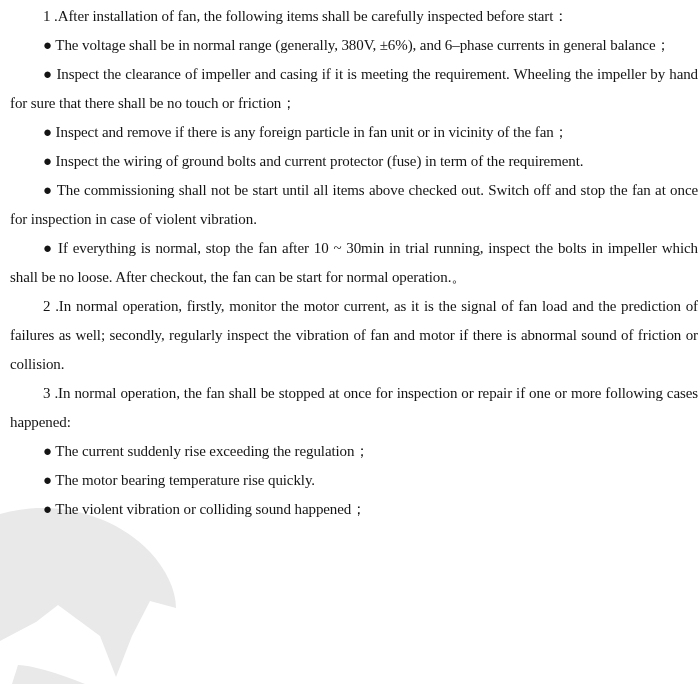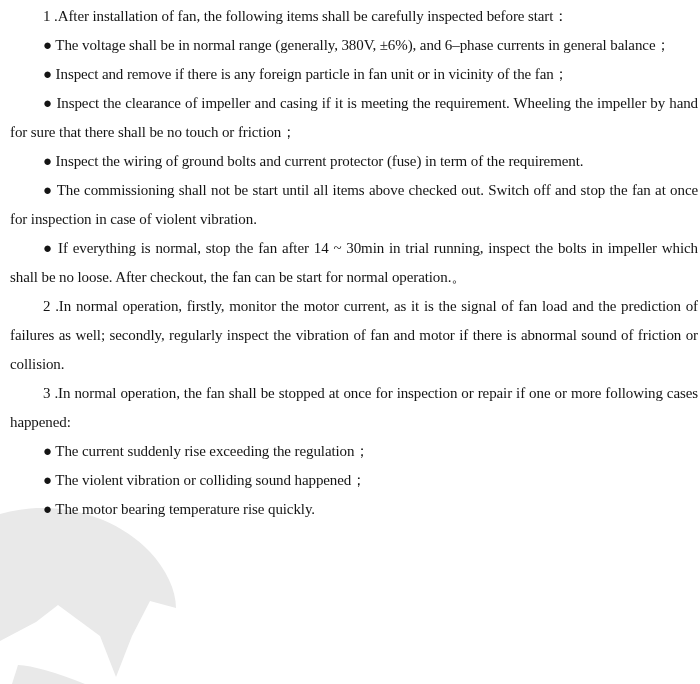--- a/index.html
+++ b/index.html
@@ -59,25 +59,25 @@
              L 58,121
              L 36,138
              L 0,157
              Z" fill="#e9e9e9"></path>
     <path d="M 18,181 Q 40,182 85,200 L 12,200 Z" fill="#e9e9e9"></path>
   </svg>
 
   <div class="content">
     <p>1 .After installation of fan, the following items shall be carefully inspected before start：</p>
     <p>● The voltage shall be in normal range (generally, 380V, ±6%), and 6–phase currents in general balance；</p>
+    <p>● Inspect the clearance of impeller and casing if it is meeting the requirement. Wheeling the impeller by hand for sure that there shall be no touch or friction；</p>
     <p>● Inspect and remove if there is any foreign particle in fan unit or in vicinity of the fan；</p>
-    <p>● Inspect the clearance of impeller and casing if it is meeting the requirement. Wheeling the impeller by hand for sure that there shall be no touch or friction；</p>
     <p>● Inspect the wiring of ground bolts and current protector (fuse) in term of the requirement.</p>
     <p>● The commissioning shall not be start until all items above checked out. Switch off and stop the fan at once for inspection in case of violent vibration.</p>
-    <p>● If everything is normal, stop the fan after 14 ~ 30min in trial running, inspect the bolts in impeller which shall be no loose. After checkout, the fan can be start for normal operation.。</p>
+    <p>● If everything is normal, stop the fan after 10 ~ 30min in trial running, inspect the bolts in impeller which shall be no loose. After checkout, the fan can be start for normal operation.。</p>
     <p>2 .In normal operation, firstly, monitor the motor current, as it is the signal of fan load and the prediction of fail­ures as well; secondly, regularly inspect the vibration of fan and motor if there is abnormal sound of friction or colli­sion.</p>
     <p>3 .In normal operation, the fan shall be stopped at once for inspection or repair if one or more following cases happened:</p>
     <p>● The current suddenly rise exceeding the regulation；</p>
+    <p>● The motor bearing temperature rise quickly.</p>
     <p>● The violent vibration or colliding sound happened；</p>
-    <p>● The motor bearing temperature rise quickly.</p>
   </div>
 
 </div>
 
 </body></html>

